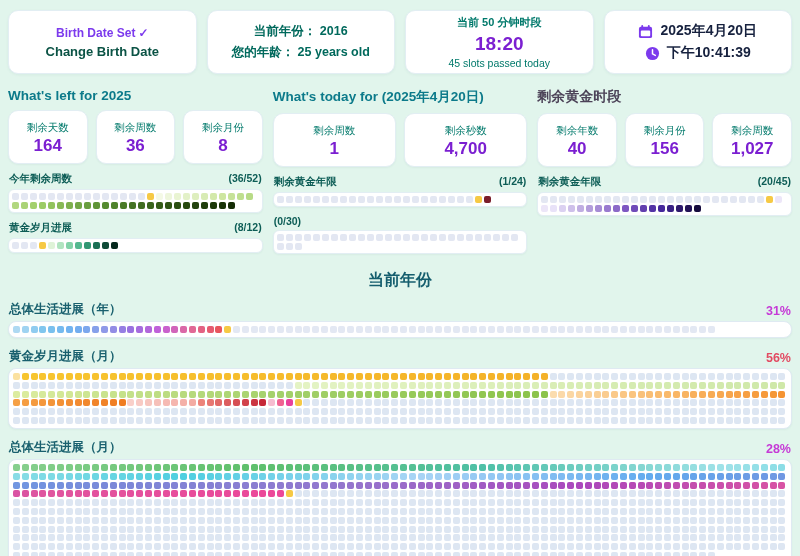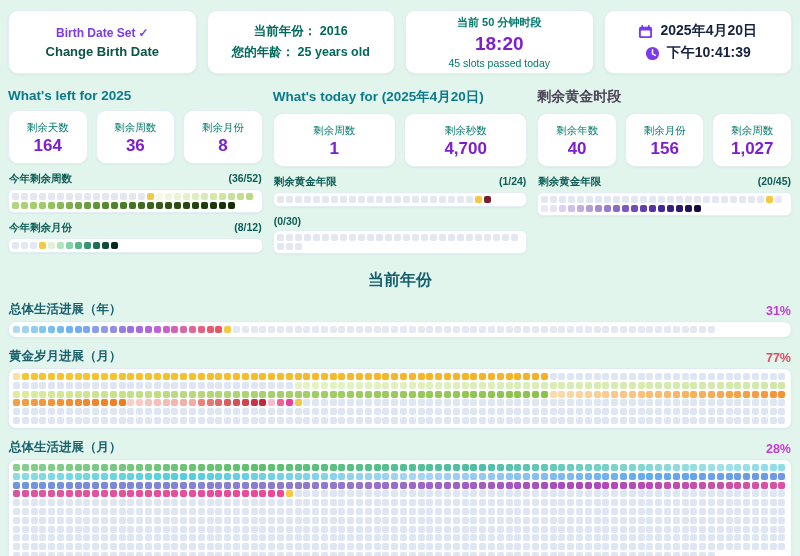--- a/index.html
+++ b/index.html
@@ -169,21 +169,21 @@
         <span class="sq" style="background: rgb(46, 84, 20);"></span>
         <span class="sq" style="background: rgb(42, 78, 18);"></span>
         <span class="sq" style="background: rgb(39, 73, 16);"></span>
         <span class="sq" style="background: rgb(35, 67, 14);"></span>
         <span class="sq" style="background: rgb(31, 62, 11);"></span>
         <span class="sq" style="background: rgb(27, 56, 9);"></span>
         <span class="sq" style="background: rgb(24, 51, 7);"></span>
         <span class="sq" style="background: rgb(20, 45, 5);"></span>
       </div>
     <div class="bar-head">
-      <span>今年剩余月份</span>
+      <span>黄金岁月进展</span>
       <span>(8/12)</span>
     </div>
     <div class="mini-bar wrap">
         <span class="sq" style="background: rgb(227, 231, 242);"></span>
         <span class="sq" style="background: rgb(227, 231, 242);"></span>
         <span class="sq" style="background: rgb(227, 231, 242);"></span>
         <span class="sq" style="background: rgb(246, 201, 68);"></span>
         <span class="sq" style="background: rgb(223, 243, 216);"></span>
         <span class="sq" style="background: rgb(177, 228, 192);"></span>
         <span class="sq" style="background: rgb(131, 210, 168);"></span>
@@ -428,21 +428,21 @@
     <span class="sq" style="background: rgb(227, 232, 243);"></span>
     <span class="sq" style="background: rgb(227, 232, 243);"></span>
     <span class="sq" style="background: rgb(227, 232, 243);"></span>
     <span class="sq" style="background: rgb(227, 232, 243);"></span>
     <span class="sq" style="background: rgb(227, 232, 243);"></span>
     <span class="sq" style="background: rgb(227, 232, 243);"></span>
   </div>
 
 <div class="life-head">
   <span class="life-label">黄金岁月进展（月）</span>
-  <span class="life-percent" style="color: rgb(226, 75, 98);">77%</span>
+  <span class="life-percent" style="color: rgb(226, 75, 98);">56%</span>
 </div>
 <div class="life-grid rows">
     <div class="grid-row">
       <span class="sq" style="background: rgb(251, 225, 160);"></span>
       <span class="sq" style="background: rgb(247, 197, 47);"></span>
       <span class="sq" style="background: rgb(247, 197, 47);"></span>
       <span class="sq" style="background: rgb(247, 196, 47);"></span>
       <span class="sq" style="background: rgb(247, 196, 47);"></span>
       <span class="sq" style="background: rgb(247, 196, 47);"></span>
       <span class="sq" style="background: rgb(247, 195, 46);"></span>

